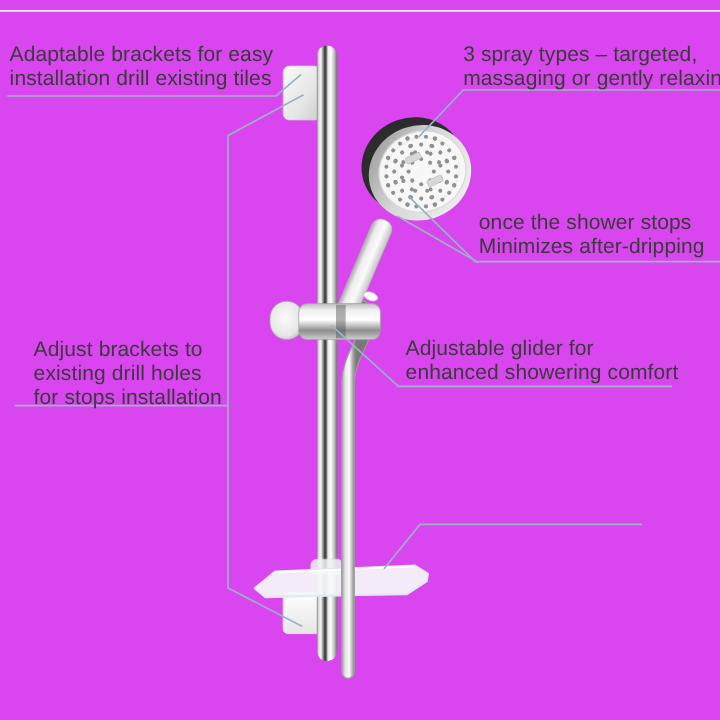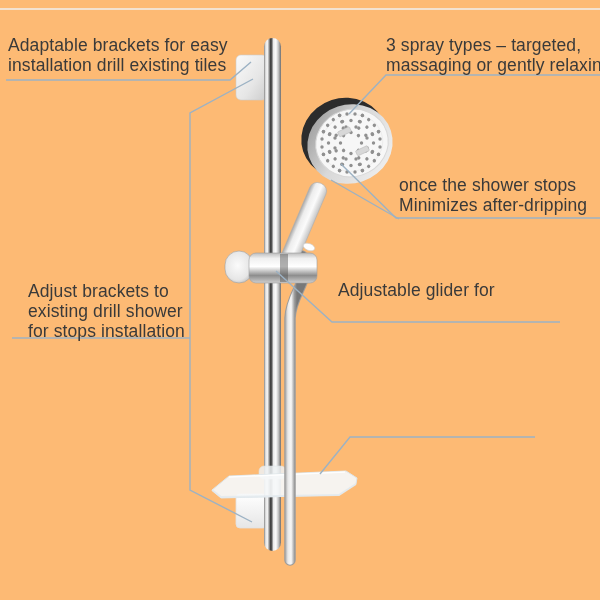--- a/index.html
+++ b/index.html
@@ -1,17 +1,17 @@
 <!DOCTYPE html>
 <html><head>
 <meta charset="utf-8">
 <style>
   html,body{margin:0;padding:0;background:#ffffff;}
   .stage{
-    position:relative;width:600px;height:600px;background:#fdba74;overflow:hidden;
+    position:relative;width:600px;height:600px;background:#d946ef;overflow:hidden;
     font-family:"Liberation Sans", sans-serif;
   }
   .stage svg{position:absolute;left:0;top:0;}
   .callout{
     position:absolute;font-size:17.5px;line-height:20px;color:#3a3a3a;
     white-space:nowrap;letter-spacing:.1px;
   }
   .callout span{display:block;}
 </style>
 </head>
@@ -161,24 +161,25 @@
     <span>massaging or gently relaxing</span>
   </div>
 
   <div class="callout" style="left:399px;top:175px;">
     <span>once the shower stops</span>
     <span>Minimizes after-dripping</span>
   </div>
 
   <div class="callout" style="left:28px;top:281px;">
     <span>Adjust brackets to</span>
-    <span>existing drill shower</span>
+    <span>existing drill holes</span>
     <span>for stops installation</span>
   </div>
 
   <div class="callout" style="left:338px;top:280px;">
     <span>Adjustable glider for</span>
+    <span>enhanced showering comfort</span>
   </div>
 
   <div class="callout" style="left:352px;top:397px;">
   </div>
 
 </div>
 
 </body></html>

